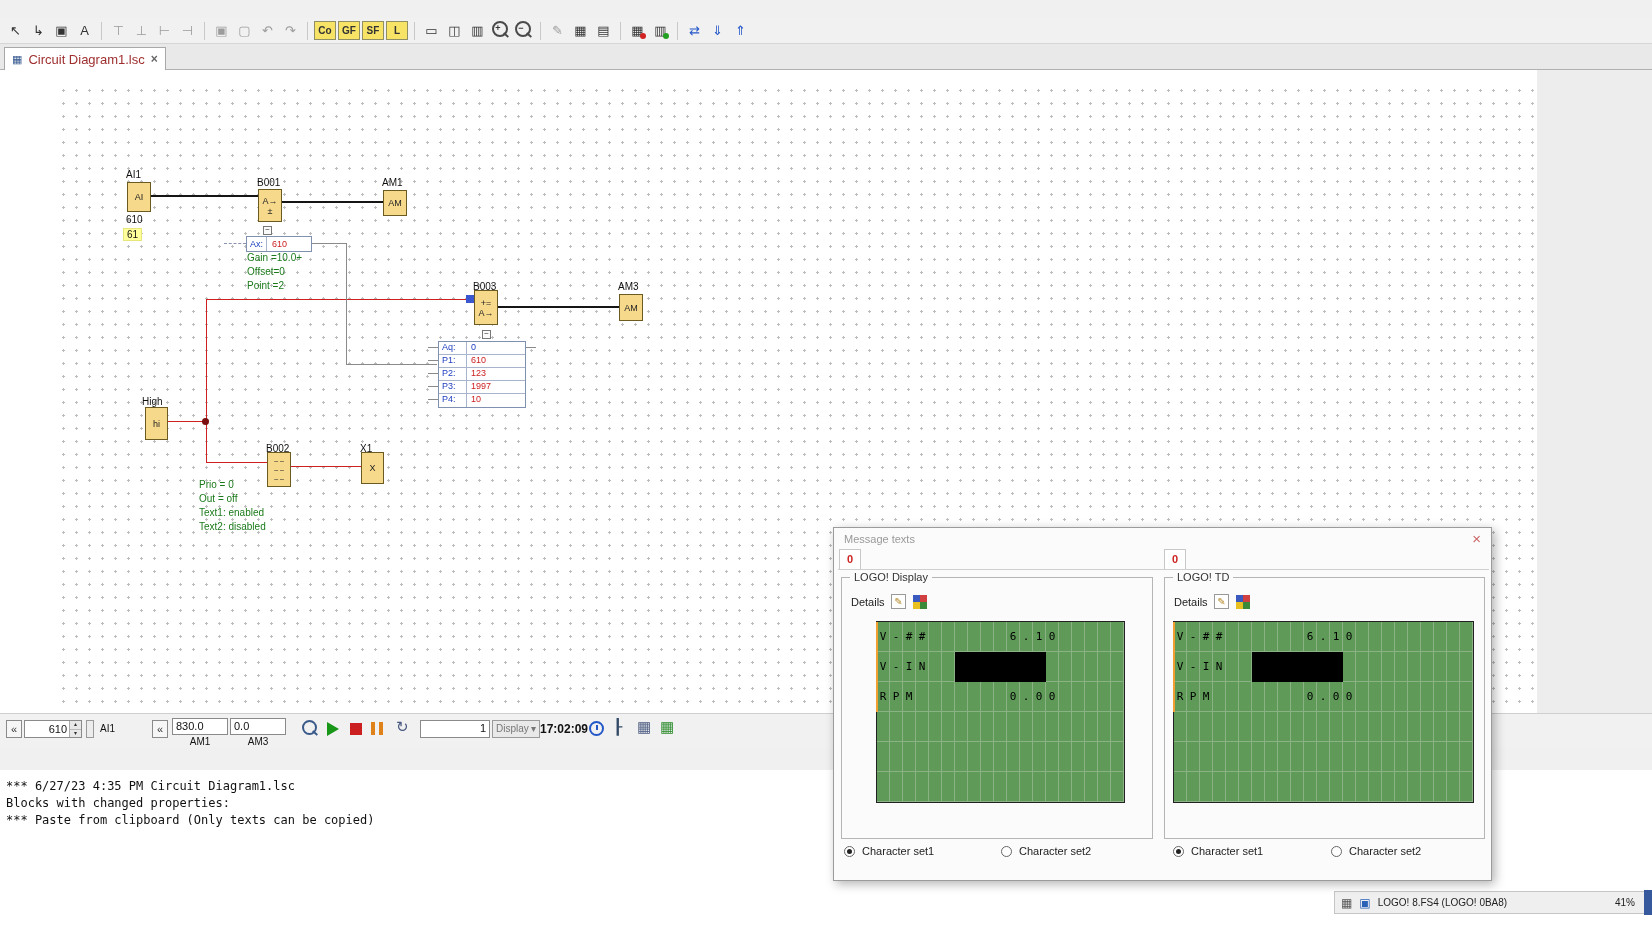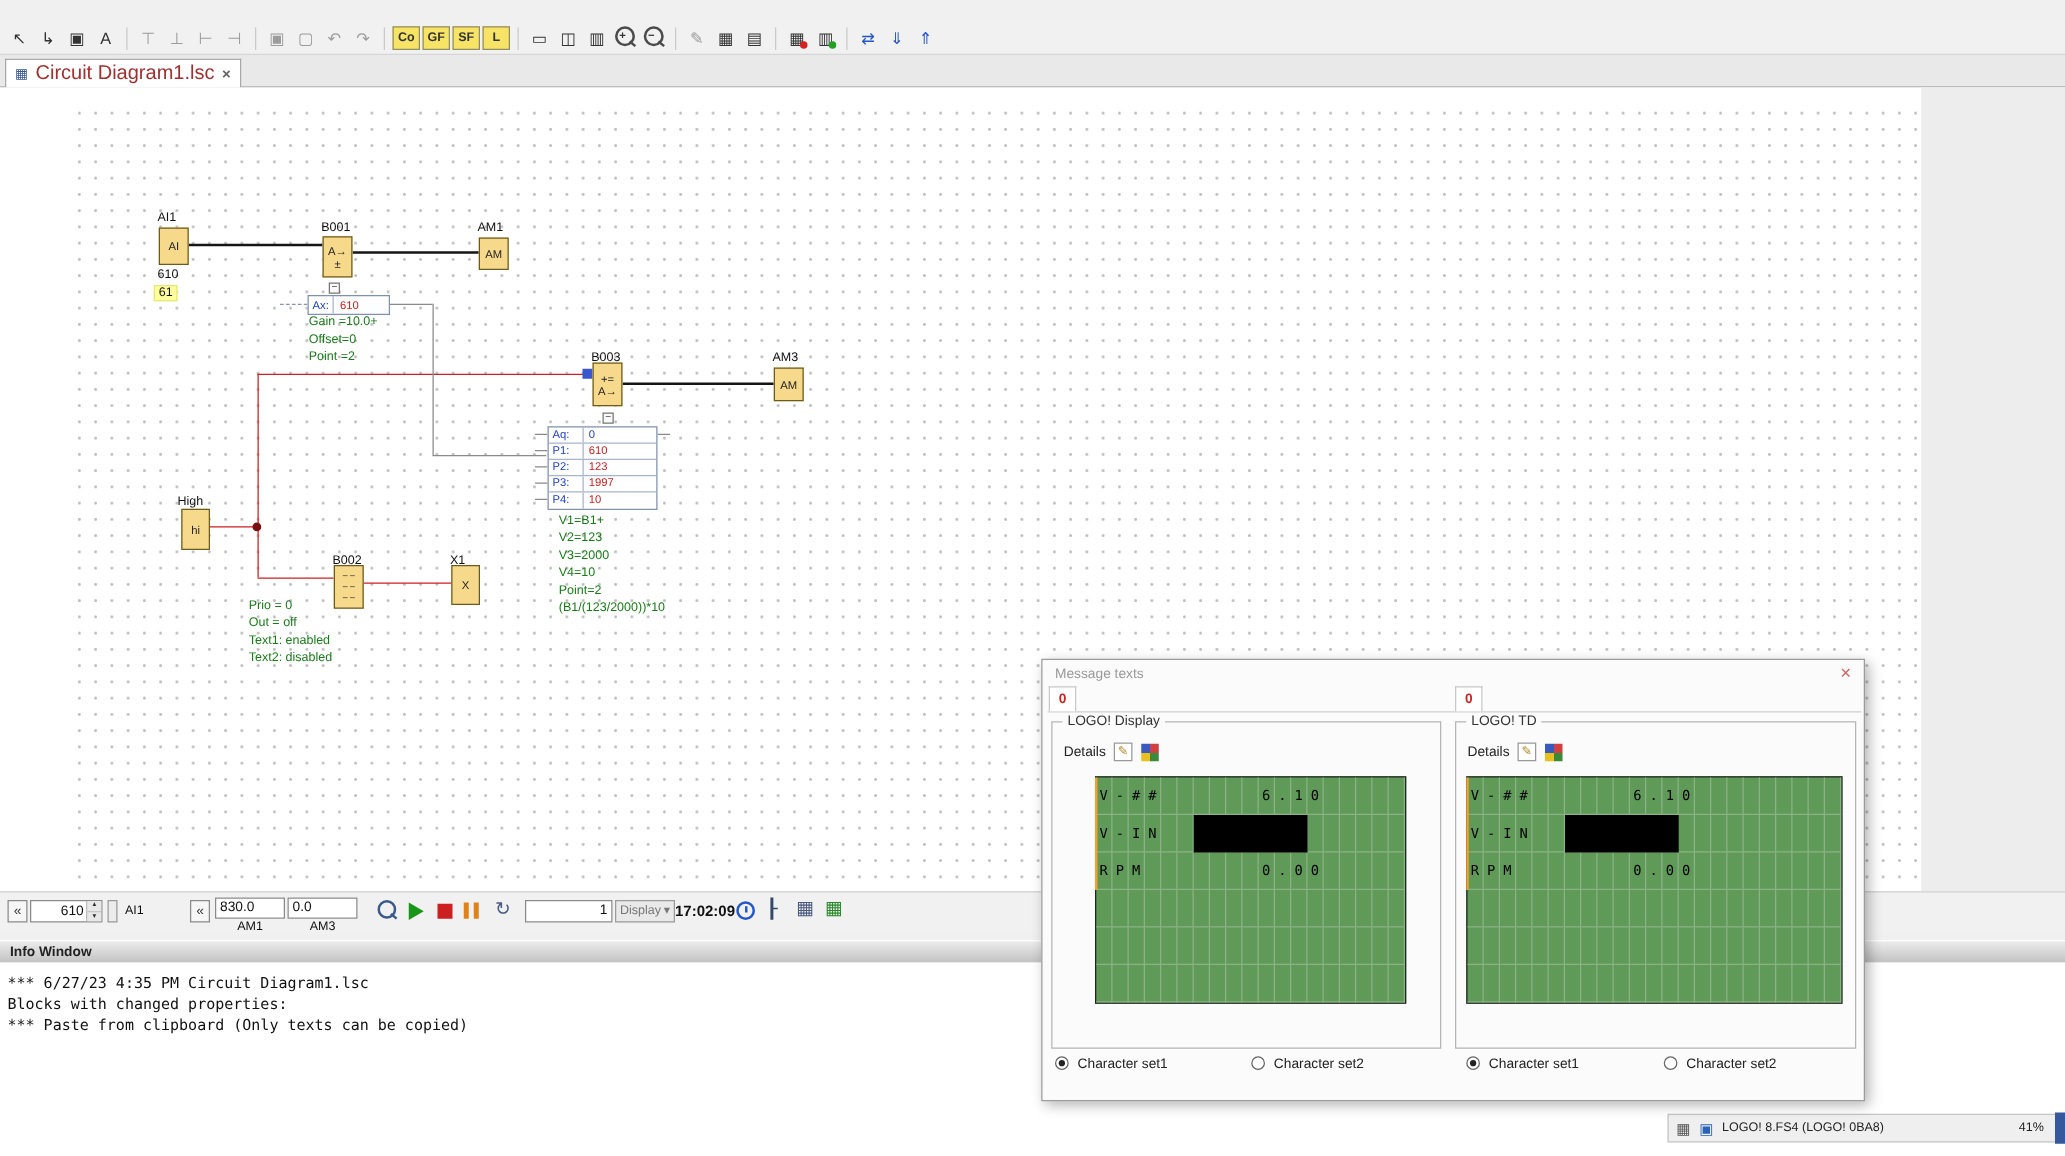--- a/index.html
+++ b/index.html
@@ -28,21 +28,21 @@
   .tbtn.mag{font-size:9px;font-weight:bold;color:#333;padding:0 5px 6px 0}
   .tbtn.mag::before{content:"";position:absolute;left:2px;top:1px;width:12px;height:12px;border:2px solid #4a4a4a;border-radius:50%}
   .tbtn.mag::after{content:"";position:absolute;left:13px;top:14px;width:6px;height:2px;background:#4a4a4a;transform:rotate(40deg)}
   .tsep{width:1px;height:18px;background:#c9c9c9;margin:0 4px}
   .tdot{position:absolute;right:2px;bottom:2px;width:6px;height:6px;border-radius:50%}
 
   
   #tabbar{position:absolute;left:0;top:44px;width:1652px;height:26px;background:#e9e9e9;border-bottom:1px solid #b0b0b0}
   #tab{position:absolute;left:4px;top:3px;height:23px;background:#fff;border:1px solid #a8a8a8;border-bottom:none;
        display:flex;align-items:center;padding:0 7px;gap:6px}
-  #tab .lbl{color:var(--tab-text,#a03030);font-size:16px}
+  #tab .lbl{color:var(--tab-text,#a03030);font-size:13px}
   #tab .cls{color:#666;font-weight:bold;font-size:12px}
   .tabicon{font-size:11px;color:#35588f;line-height:11px}
 
   
   #canvasbg{position:absolute;left:0;top:70px;width:1652px;height:643px;background:#fff}
   #dots{position:absolute;left:57px;top:84px;width:1480px;height:630px;
         background-image:radial-gradient(#bdbdbd 1px, transparent 1.2px);background-size:13px 13px}
   #rightmargin{position:absolute;left:1537px;top:70px;width:115px;height:643px;background:#ededed}
 
   .blk{position:absolute;background:var(--block-fill,#f7d98b);border:1px solid #6b5b20;display:flex;
@@ -290,28 +290,20 @@
       </div>
       <div class="prow">
         <div class="plabel">P3:</div>
         <div class="pval">1997</div>
       </div>
       <div class="prow">
         <div class="plabel">P4:</div>
         <div class="pval">10</div>
       </div>
     </div>
-  <div class="abs" style="left:447px;top:410px">
-      <div class="note">V1=B1+</div>
-      <div class="note">V2=123</div>
-      <div class="note">V3=2000</div>
-      <div class="note">V4=10</div>
-      <div class="note">Point=2</div>
-      <div class="note">(B1/(123/2000))*10</div>
-    </div>
 
   <div class="abs" style="left:199px;top:478px">
       <div class="note">Prio = 0</div>
       <div class="note">Out = off</div>
       <div class="note">Text1: enabled</div>
       <div class="note">Text2: disabled</div>
     </div>
 
   <div id="simbar">
     <div class="navbtn" style="left:6px;top:6px">«</div>
@@ -339,23 +331,20 @@
       <span>Display</span>
       <span>▾</span>
     </div>
     <div class="time" style="left:540px;top:8px">17:02:09</div>
     <div class="clock" style="left:589px;top:7px"></div>
     <div class="giconsm" style="left:613px;top:5px;color:#334a66;font-family:'DejaVu Sans Mono',monospace">┠</div>
     <div class="giconsm" style="left:637px;top:5px;color:#4a5a80">▦</div>
     <div class="giconsm" style="left:660px;top:5px;color:#2a8a2a">▦</div>
   </div>
 
-  <div id="infoheader">
-    <span>Info Window</span>
-  </div>
   <div id="infocontent">
       <div class="infoline">*** 6/27/23 4:35 PM Circuit Diagram1.lsc</div>
       <div class="infoline">Blocks with changed properties:</div>
       <div class="infoline">*** Paste from clipboard (Only texts can be copied)</div>
     </div>
 
   <div id="statusfrag">
     <span style="color:#555;font-size:12px">▦</span>
     <span style="color:#2a62b8;font-size:12px">▣</span>
     <span class="dev">LOGO! 8.FS4 (LOGO! 0BA8)</span>

